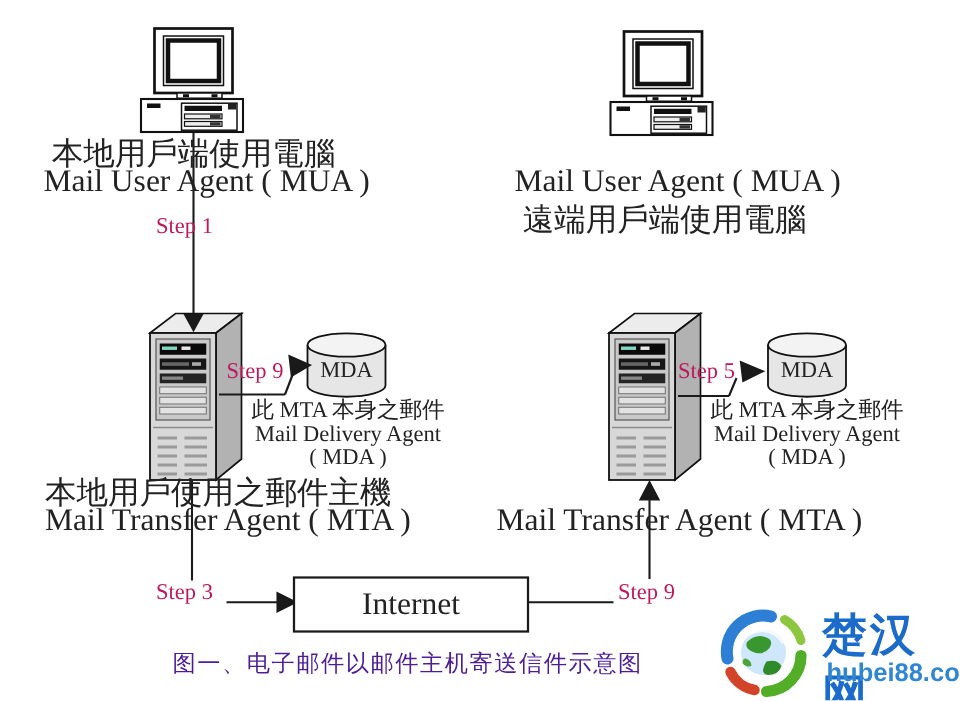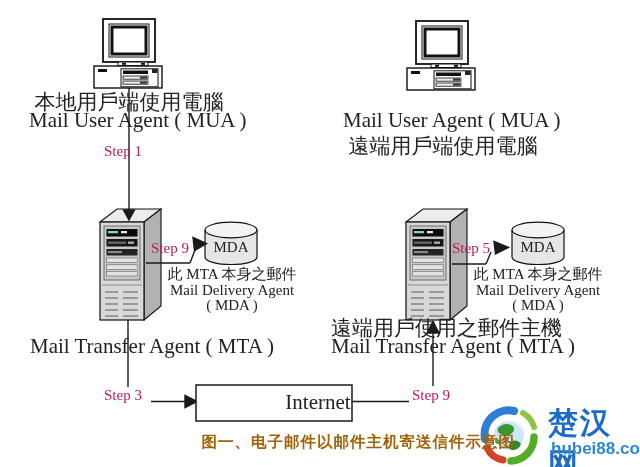--- a/index.html
+++ b/index.html
@@ -4,23 +4,23 @@
 <style>
   html,body{margin:0;padding:0;background:#fff;}
   #stage{position:relative;width:640px;height:467px;background:#ffffff;overflow:hidden;
          font-family:"Liberation Serif","DejaVu Serif",serif;}
   #lines{position:absolute;left:0;top:0;z-index:1;}
   .lbl{position:absolute;z-index:2;text-align:center;font-size:21px;color:#222;
        line-height:17px;white-space:nowrap;}
   .step{position:absolute;z-index:2;font-size:15px;color:#be185d;white-space:nowrap;}
   .small{font-size:12.5px;line-height:15px;}
   .mda-txt{position:absolute;z-index:2;text-align:center;font-size:15px;color:#222;}
-  .caption{position:absolute;z-index:2;text-align:right;
+  .caption{position:absolute;z-index:2;text-align:left;
            font-family:"Liberation Sans","DejaVu Sans",sans-serif;
-           font-weight:700;font-size:15.5px;color:#a16207;letter-spacing:1px;}
+           font-weight:400;font-size:15.5px;color:#4c1d95;letter-spacing:1px;}
   .brand-name{position:absolute;z-index:3;
               font-family:"Liberation Sans","DejaVu Sans",sans-serif;
               font-weight:800;font-size:30px;letter-spacing:2px;color:#1a6bca;}
   .brand-url{position:absolute;z-index:3;
              font-family:"Liberation Sans","DejaVu Sans",sans-serif;
              font-weight:600;font-size:17px;color:#2f86d2;}
 </style>
 </head>
 <body>
 
@@ -143,25 +143,25 @@
   <div class="mda-txt" style="left:204px;top:239px;width:54px;">MDA</div>
   <div class="mda-txt small" style="left:157px;top:267px;width:150px;">此 MTA 本身之郵件</div>
   <div class="mda-txt small" style="left:157px;top:283px;width:150px;">Mail Delivery Agent</div>
   <div class="mda-txt small" style="left:157px;top:298px;width:150px;">( MDA )</div>
 
   <div class="mda-txt" style="left:511px;top:239px;width:54px;">MDA</div>
   <div class="mda-txt small" style="left:463px;top:267px;width:150px;">此 MTA 本身之郵件</div>
   <div class="mda-txt small" style="left:463px;top:283px;width:150px;">Mail Delivery Agent</div>
   <div class="mda-txt small" style="left:463px;top:298px;width:150px;">( MDA )</div>
 
+  <div class="lbl" style="left:30px;top:320px;width:200px;">本地用戶使用之郵件主機</div>
   <div class="lbl" style="left:30px;top:338px;width:200px;">Mail Transfer Agent ( MTA )</div>
 
-  <div class="lbl" style="left:331px;top:320px;width:200px;">遠端用戶使用之郵件主機</div>
   <div class="lbl" style="left:331px;top:338px;width:200px;">Mail Transfer Agent ( MTA )</div>
 
-  <div class="lbl" style="left:196px;top:394px;width:156px;padding-left:44px;">Internet</div>
+  <div class="lbl" style="left:196px;top:394px;width:156px;">Internet</div>
 
   <div class="caption" style="left:115px;top:432px;width:400px;">图一、电子邮件以邮件主机寄送信件示意图</div>
 
   <div class="brand-name" style="left:548px;top:403px;">楚汉网</div>
   <div class="brand-url" style="left:551px;top:439px;">hubei88.com</div>
 
 </div>
 
 </body></html>

